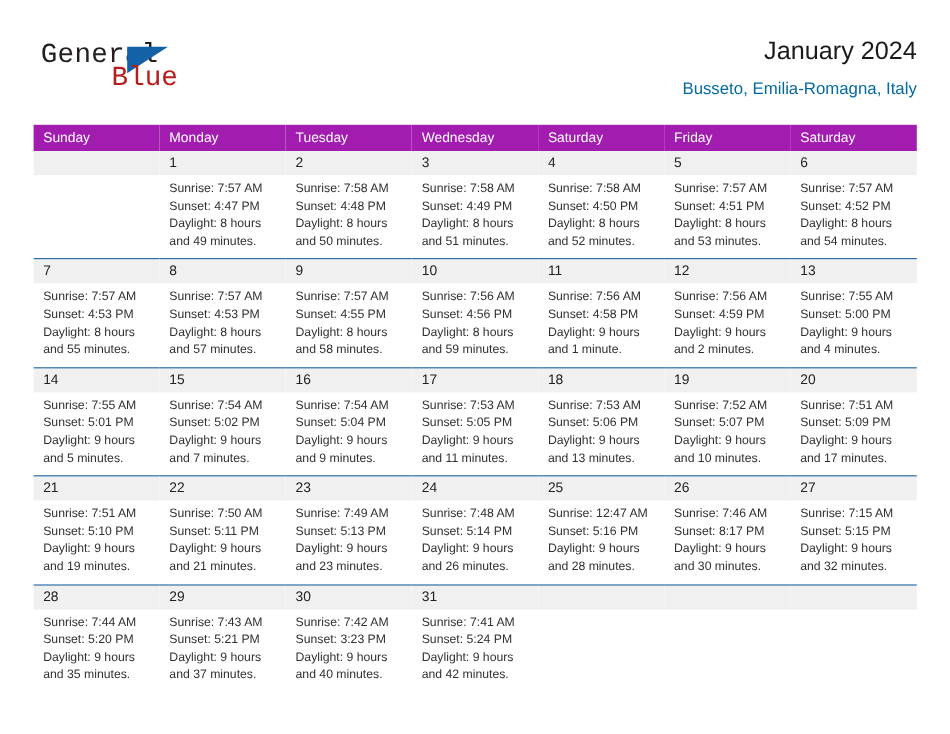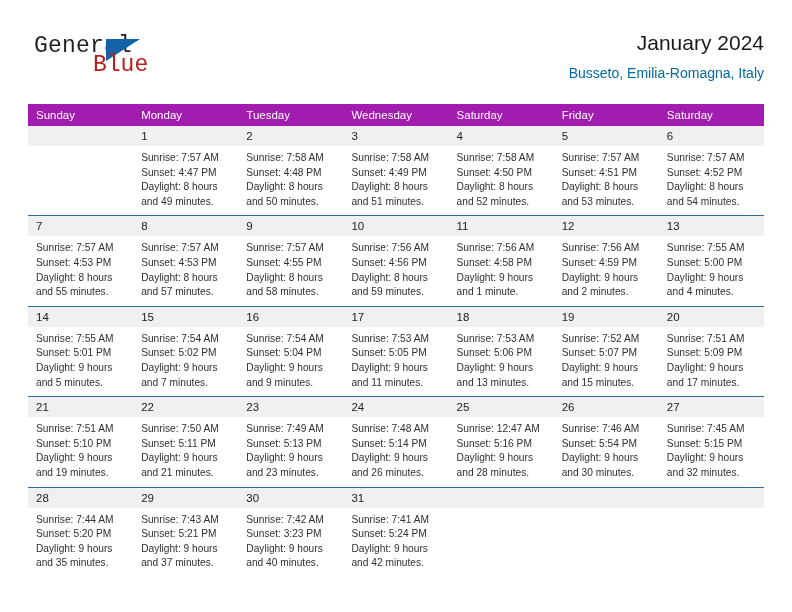--- a/index.html
+++ b/index.html
@@ -362,21 +362,21 @@
               <div>Daylight: 9 hours</div>
               <div>and 13 minutes.</div>
             </div>
           </td>
           <td>
             <div class="daynum">19</div>
             <div class="info">
               <div>Sunrise: 7:52 AM</div>
               <div>Sunset: 5:07 PM</div>
               <div>Daylight: 9 hours</div>
-              <div>and 15 minutes.</div>
+              <div>and 10 minutes.</div>
             </div>
           </td>
           <td>
             <div class="daynum">20</div>
             <div class="info">
               <div>Sunrise: 7:51 AM</div>
               <div>Sunset: 5:09 PM</div>
               <div>Daylight: 9 hours</div>
               <div>and 17 minutes.</div>
             </div>
@@ -426,29 +426,29 @@
               <div>Sunrise: 12:47 AM</div>
               <div>Sunset: 5:16 PM</div>
               <div>Daylight: 9 hours</div>
               <div>and 28 minutes.</div>
             </div>
           </td>
           <td>
             <div class="daynum">26</div>
             <div class="info">
               <div>Sunrise: 7:46 AM</div>
-              <div>Sunset: 5:54 PM</div>
+              <div>Sunset: 8:17 PM</div>
               <div>Daylight: 9 hours</div>
               <div>and 30 minutes.</div>
             </div>
           </td>
           <td>
             <div class="daynum">27</div>
             <div class="info">
-              <div>Sunrise: 7:45 AM</div>
+              <div>Sunrise: 7:15 AM</div>
               <div>Sunset: 5:15 PM</div>
               <div>Daylight: 9 hours</div>
               <div>and 32 minutes.</div>
             </div>
           </td>
         </tr>
 
         <tr class="weekrow">
           <td>
             <div class="daynum">28</div>

